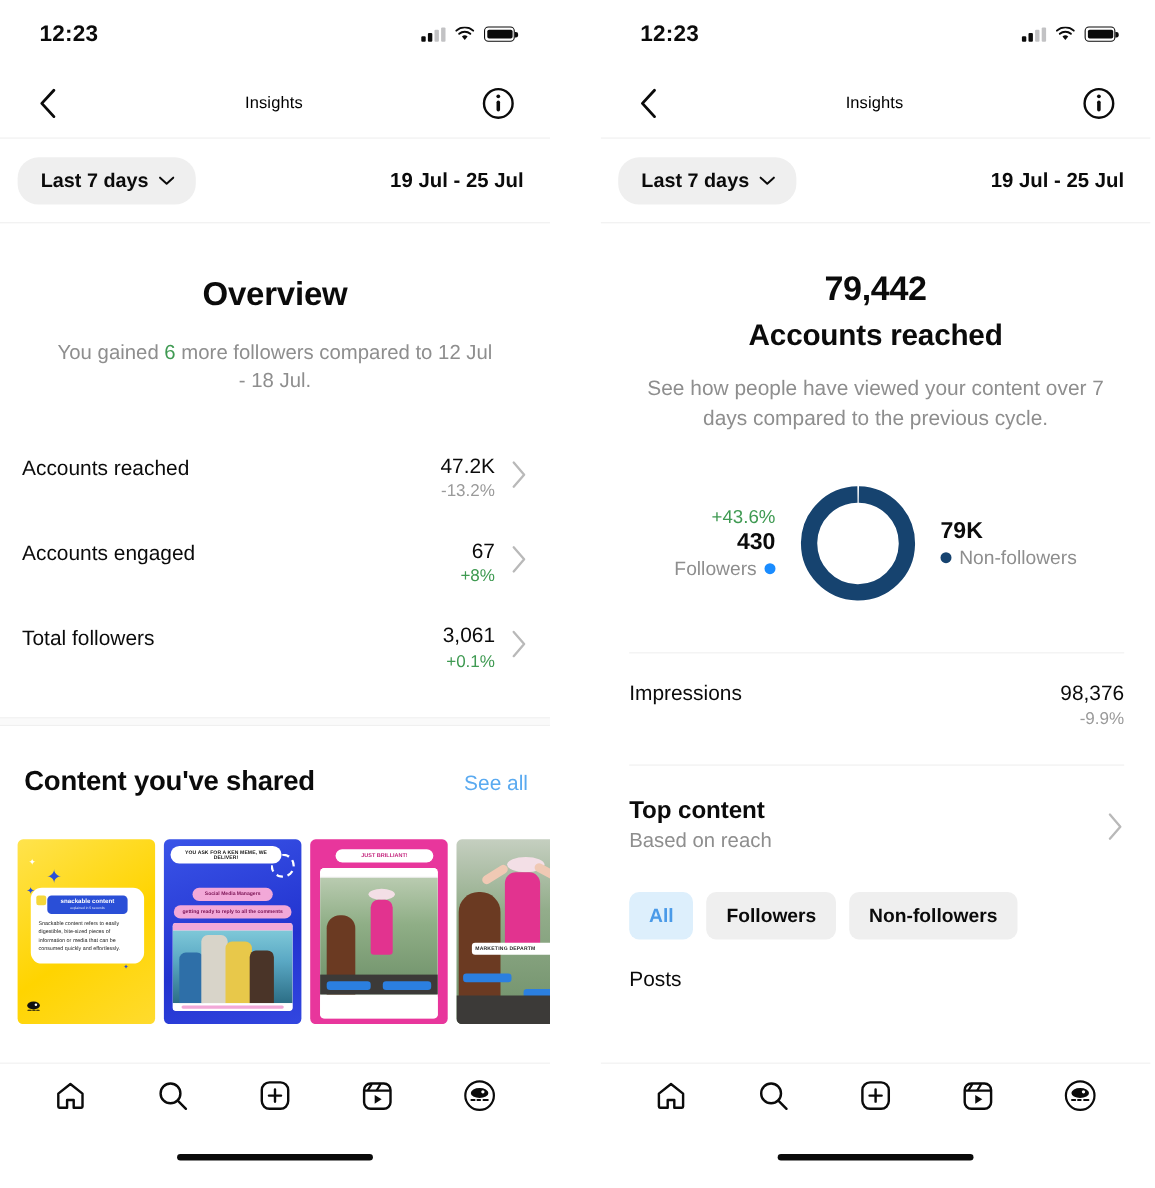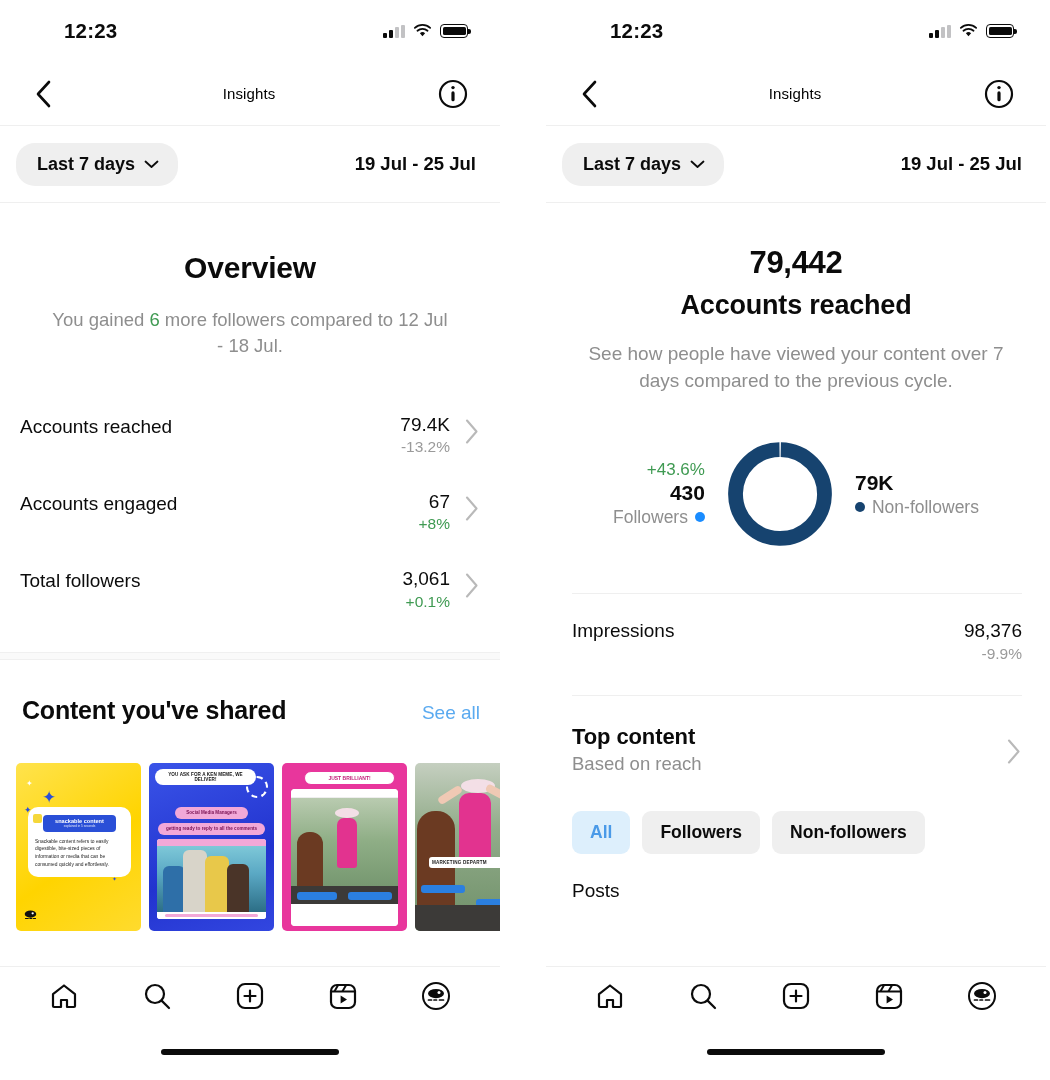--- a/index.html
+++ b/index.html
@@ -30,21 +30,20 @@
     display: flex;
     align-items: center;
     justify-content: space-between;
     padding: 0 32px 0 36px;
   }
   .clock {
     font-size: 20.5px;
     font-weight: 700;
     letter-spacing: .2px;
     color: #0b0b0b;
-    margin-left: 28px;
   }
   .status-icons { display: flex; align-items: center; gap: 8px; }
   .signal { display: flex; align-items: flex-end; gap: 2px; height: 13px; }
   .signal i { display: block; width: 4px; border-radius: 1px; background: #0b0b0b; }
   .signal i:nth-child(1) { height: 5px; }
   .signal i:nth-child(2) { height: 8px; }
   .signal i:nth-child(3) { height: 11px; background: #c2c2c4; }
   .signal i:nth-child(4) { height: 13px; background: #c2c2c4; }
   .wifi { width: 19px; height: 14px; position: relative; }
   .battery {
@@ -371,21 +370,21 @@
       <div class="overview-sub">
         <span>You gained </span><span class="hi">6</span><span> more followers compared to 12 Jul - 18 Jul.</span>
       </div>
 
       <div class="metrics">
 
         <div class="metric-row">
           <div class="metric-label">Accounts reached</div>
           <div class="metric-right">
             <div class="metric-vals">
-              <div class="metric-value">79.4K</div>
+              <div class="metric-value">47.2K</div>
               <div class="metric-delta delta-down">-13.2%</div>
             </div>
             <svg class="chev" viewBox="0 0 16 27">
               <path d="M3 2.5 12.5 13.5 3 24.5" stroke="#b9b9b9" stroke-width="2.1" fill="none" stroke-linecap="round" stroke-linejoin="round"></path>
             </svg>
           </div>
         </div>
 
         <div class="metric-row">
           <div class="metric-label">Accounts engaged</div>

